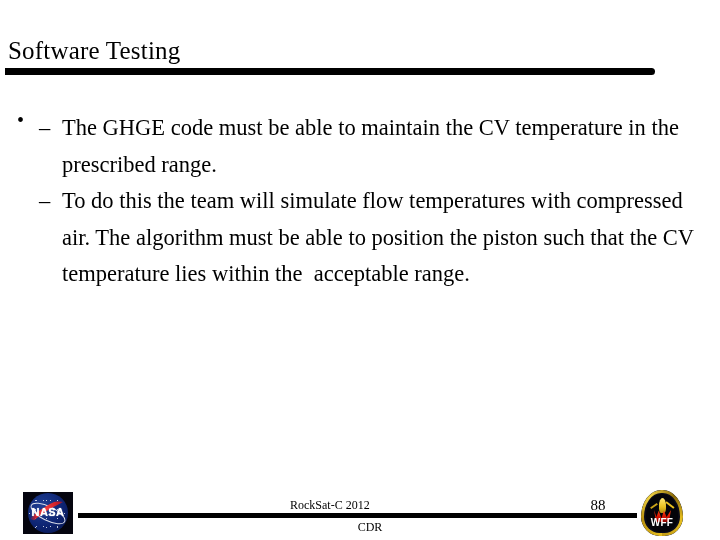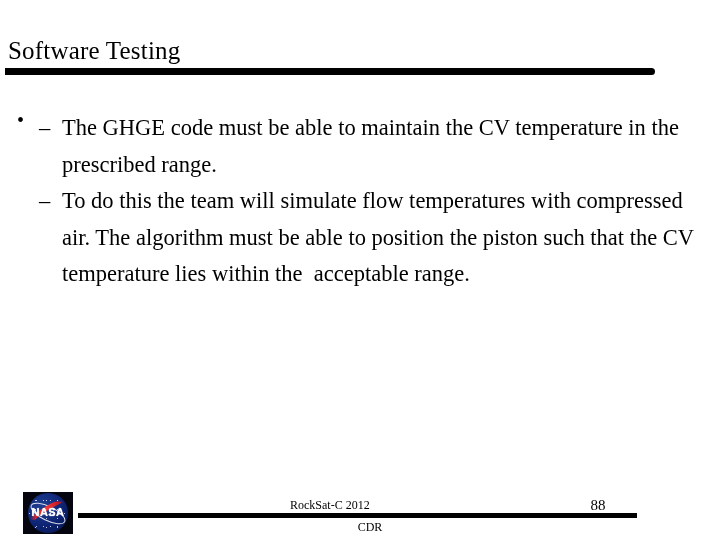--- a/index.html
+++ b/index.html
@@ -323,14 +323,25 @@
   <div class="footer-page">88</div>
 
   <div class="nasa-logo">
     <div class="nasa-circle"></div>
     <div class="nasa-stars"></div>
     <div class="nasa-orbit"></div>
     <div class="nasa-swoosh"></div>
     <div class="nasa-text">NASA</div>
   </div>
 
+  <div class="wff-logo">
+    <div class="wff-shell"></div>
+    <div class="wff-ring"></div>
+    <div class="wff-inner">
+      <div class="wff-beam2"></div>
+      <div class="wff-rocket"></div>
+      <div class="wff-beam"></div>
+      <div class="wff-flame"></div>
+      <div class="wff-text">WFF</div>
+    </div>
+  </div>
 
 </div>
 
 </body></html>

